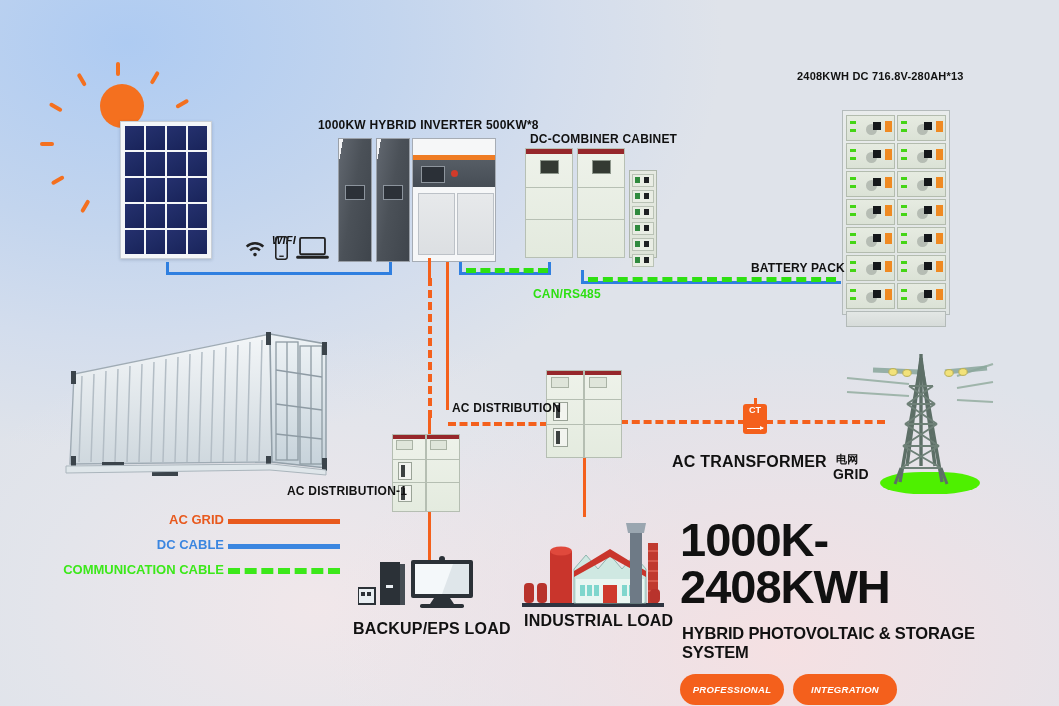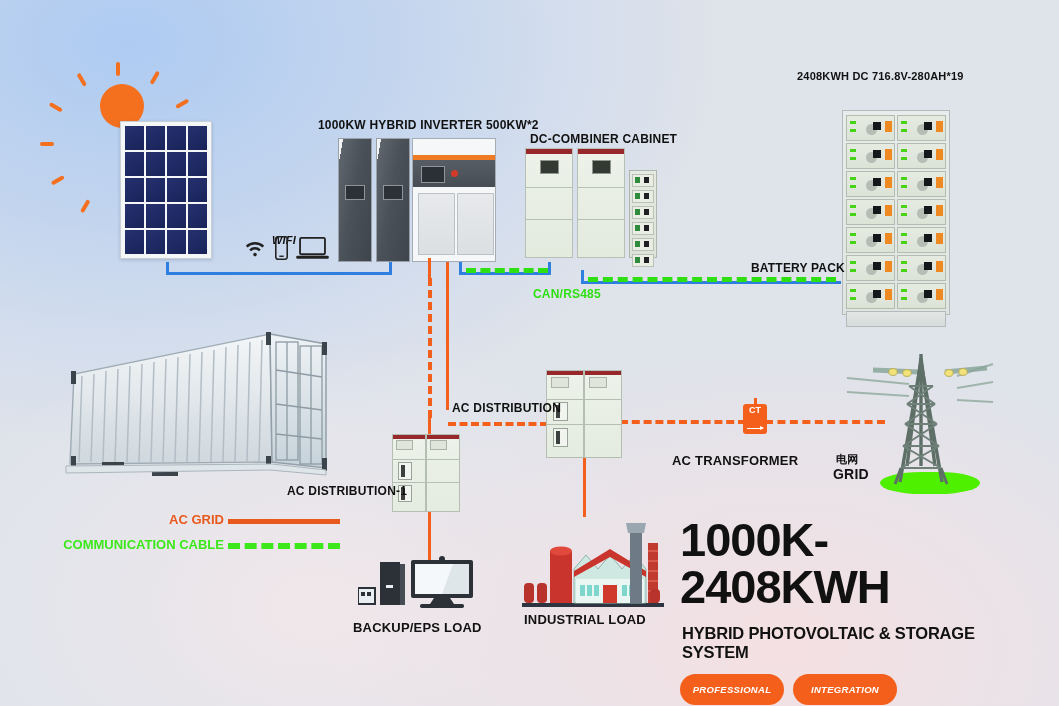--- a/index.html
+++ b/index.html
@@ -12,21 +12,21 @@
     position:relative;width:1059px;height:706px;overflow:hidden;
     background:
       radial-gradient(ellipse 640px 420px at 74% 92%, rgba(246,224,226,0.95) 0%, rgba(240,226,230,0.55) 42%, rgba(236,232,236,0.0) 72%),
       radial-gradient(ellipse 520px 360px at 30% 86%, rgba(244,232,234,0.85) 0%, rgba(238,234,238,0.25) 55%, rgba(236,236,240,0) 78%),
       radial-gradient(ellipse 700px 480px at 12% 6%, #aecbf2 0%, #c3d5ee 38%, #d3dded 62%, #dfe3ea 85%),
       linear-gradient(110deg,#bcd4f3 0%,#c9d8ec 22%,#d6dce6 48%,#e2e1e4 70%,#e9e7e8 88%,#eeeaea 100%);
   }
   .lbl{position:absolute;font-weight:bold;color:#111;letter-spacing:.2px;white-space:nowrap;}
   .t11{font-size:11px;}
   .t12{font-size:12px;}
-  .t13{font-size:13px;}
+  .t13{font-size:16px;}
 
   
   #sun{position:absolute;left:78px;top:62px;width:80px;height:80px;}
   #sun .core{position:absolute;left:22px;top:22px;width:44px;height:44px;border-radius:50%;background:#f4701f;}
   #sun .ray{position:absolute;left:50%;top:50%;width:4px;height:14px;background:#f4701f;border-radius:2px;transform-origin:2px 40px;}
 
   
   #panel{position:absolute;left:120px;top:121px;width:92px;height:138px;background:#f4f6f8;border:1px solid #c9cfd6;
          box-shadow:0 1px 3px rgba(40,60,90,.22);display:grid;grid-template-columns:repeat(4,1fr);grid-template-rows:repeat(5,1fr);gap:2px;padding:4px;box-sizing:border-box;}
   #panel i{display:block;background:linear-gradient(150deg,#25306e 0%,#1e2a63 55%,#19235a 100%);}
@@ -174,21 +174,21 @@
     <svg class="ic" style="left:31px;top:8px;" width="13" height="24" viewBox="0 0 14 26">
       <rect x="0.8" y="0.8" width="12.4" height="24.4" rx="2.4" fill="none" stroke="#222" stroke-width="1.7"></rect>
       <rect x="4.6" y="21.2" width="4.8" height="1.5" fill="#222"></rect>
     </svg>
     <svg class="ic" style="left:52px;top:9px;" width="33" height="23" viewBox="0 0 34 24">
       <rect x="4" y="1" width="26" height="17" rx="1.4" fill="none" stroke="#222" stroke-width="1.9"></rect>
       <rect x="0" y="19.5" width="34" height="3.2" rx="1.4" fill="#222"></rect>
     </svg>
   </div>
 
-  <div class="lbl t12" style="left:318px;top:118px;">1000KW HYBRID INVERTER 500KW*2</div>
+  <div class="lbl t12" style="left:318px;top:118px;">1000KW HYBRID INVERTER 500KW*8</div>
   <div id="inv">
     <div class="inv-dark" style="left:0;"></div>
     <div class="inv-dark" style="left:38px;"></div>
     <div class="inv-wide">
       <div class="stripe"></div>
         <div class="hood"></div>
       <div class="scr"></div>
       <div class="led"></div>
       <div class="warn" style="left:15px;top:58px;"></div>
       <div class="warn" style="left:58px;top:58px;"></div>
@@ -214,21 +214,21 @@
     <div class="narrow">
       <div class="cell"></div>
         <div class="cell"></div>
         <div class="cell"></div>
       <div class="cell"></div>
         <div class="cell"></div>
         <div class="cell"></div>
     </div>
   </div>
 
-  <div class="lbl t11" style="left:797px;top:70px;">2408KWH   DC 716.8V-280AH*19</div>
+  <div class="lbl t11" style="left:797px;top:70px;">2408KWH   DC 716.8V-280AH*13</div>
   <div id="rack">
     <div class="bmod">
         <span class="led" style="top:5px"></span>
         <span class="led" style="top:13px"></span>
         <span class="fan"></span>
         <span class="blk"></span>
         <span class="org"></span>
       </div>
     <div class="bmod">
         <span class="led" style="top:5px"></span>
@@ -542,20 +542,24 @@
     <rect x="62" y="52" width="44" height="4" rx="1.8" fill="#2b3137"></rect>
   </svg>
   <div class="lbl t13" style="left:353px;top:620px;">BACKUP/EPS LOAD</div>
 
   <div id="legend">
     <div class="lg-row">
       <span class="lg-txt" style="color:#e8591d;">AC GRID</span>
       <span class="lg-bar" style="background:#e8591d;"></span>
     </div>
     <div class="lg-row">
+      <span class="lg-txt" style="color:#3b86e0;">DC CABLE</span>
+      <span class="lg-bar" style="background:#3b86e0;"></span>
+    </div>
+    <div class="lg-row">
       <span class="lg-txt" style="color:#3ce81a;">COMMUNICATION CABLE</span>
       <span class="lg-bar" style="background:none;border-top:6px dashed #3ce81a;height:0;top:6px;"></span>
     </div>
   </div>
 
   <div id="title">
     <h1>1000K-2408KWH</h1>
     <h2>HYBRID PHOTOVOLTAIC &amp; STORAGE SYSTEM</h2>
     <div id="pills">
       <div class="pill" style="width:104px;">PROFESSIONAL</div>

